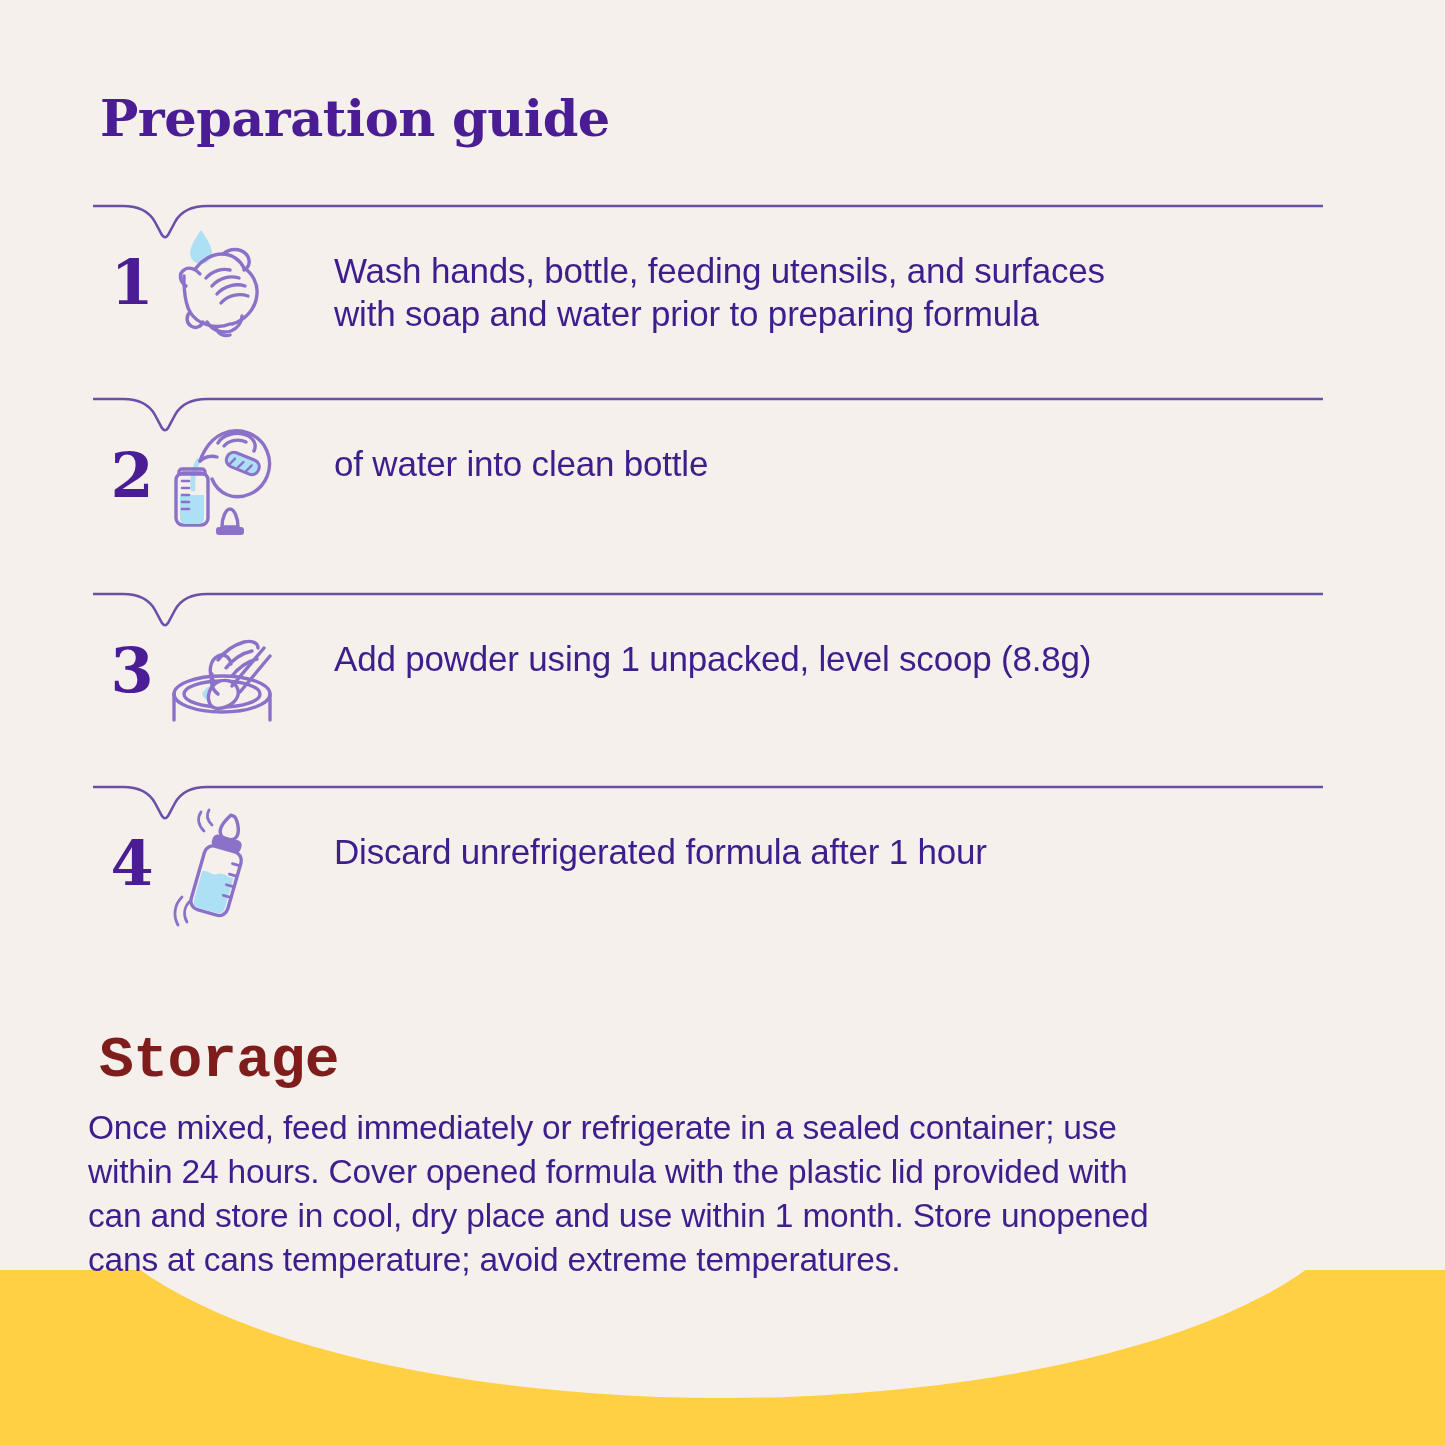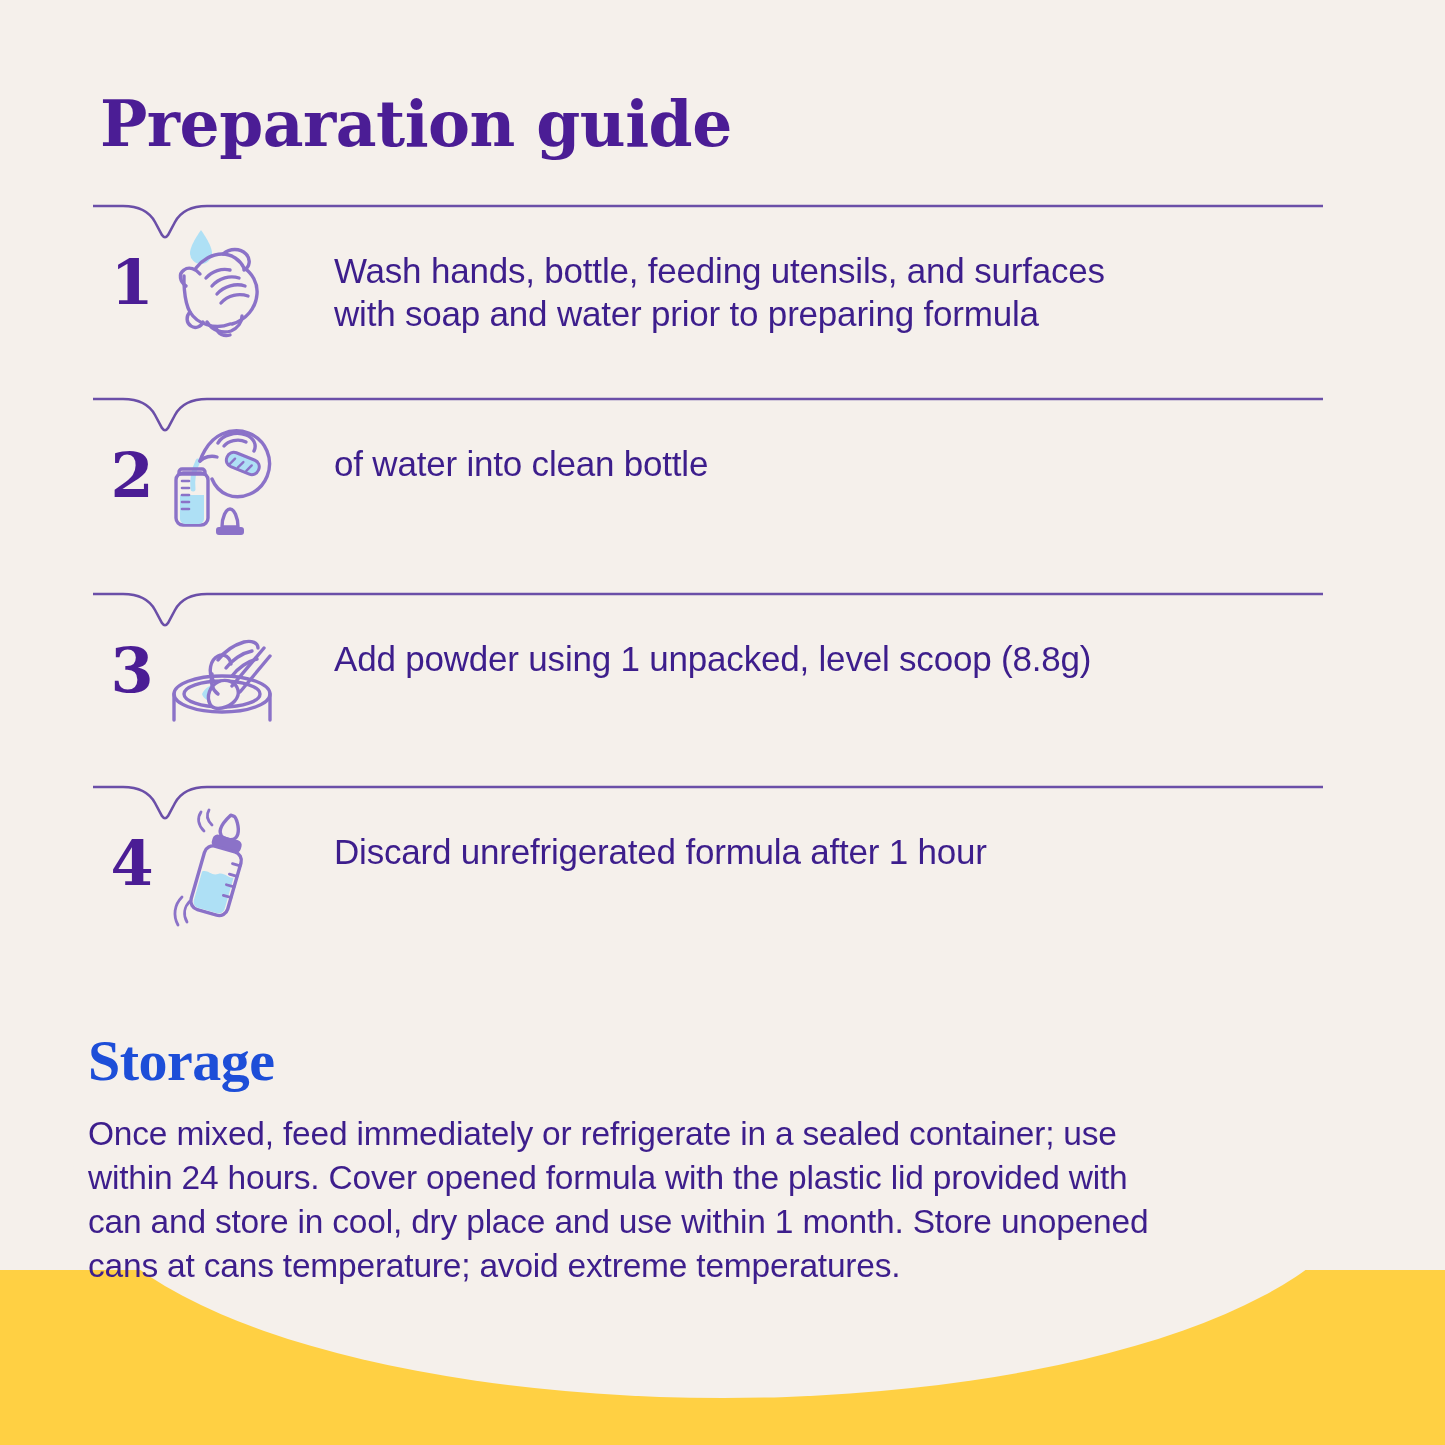--- a/index.html
+++ b/index.html
@@ -45,21 +45,21 @@
     z-index: 3;
     padding: 0;
   }
 
   .page-title {
     position: absolute;
     left: 100px;
     top: 93px;
     font-family: "DejaVu Serif", serif;
     font-weight: bold;
-    font-size: 63px;
+    font-size: 51px;
     line-height: 1;
     letter-spacing: -0.5px;
     color: #4B1D95;
   }
 
   
   #steps {
     position: absolute;
     left: 0;
     top: 0;
@@ -123,29 +123,30 @@
   .step-text .line { display: block; white-space: nowrap; }
 
   
   #storage {
     position: absolute;
     left: 88px;
     top: 1032px;
     width: 1240px;
   }
   .storage-title {
-    font-family: Liberation Serif, serif;
+    font-family: Liberation Mono, monospace;
     font-weight: bold;
     font-size: 58px;
     line-height: 1;
-    color: #1d4ed8;
+    color: #7f1d1d;
     letter-spacing: -0.5px;
+    margin-left: 11px;
   }
   .storage-body {
-    margin-top: 22px;
+    margin-top: 16px;
     font-family: "Liberation Sans", sans-serif;
     font-size: 33.5px;
     line-height: 1.31;
     color: #3D1E8C;
     letter-spacing: -0.2px;
   }
   .storage-body .line { display: block; white-space: nowrap; }
 </style>
 </head>
 <body>

